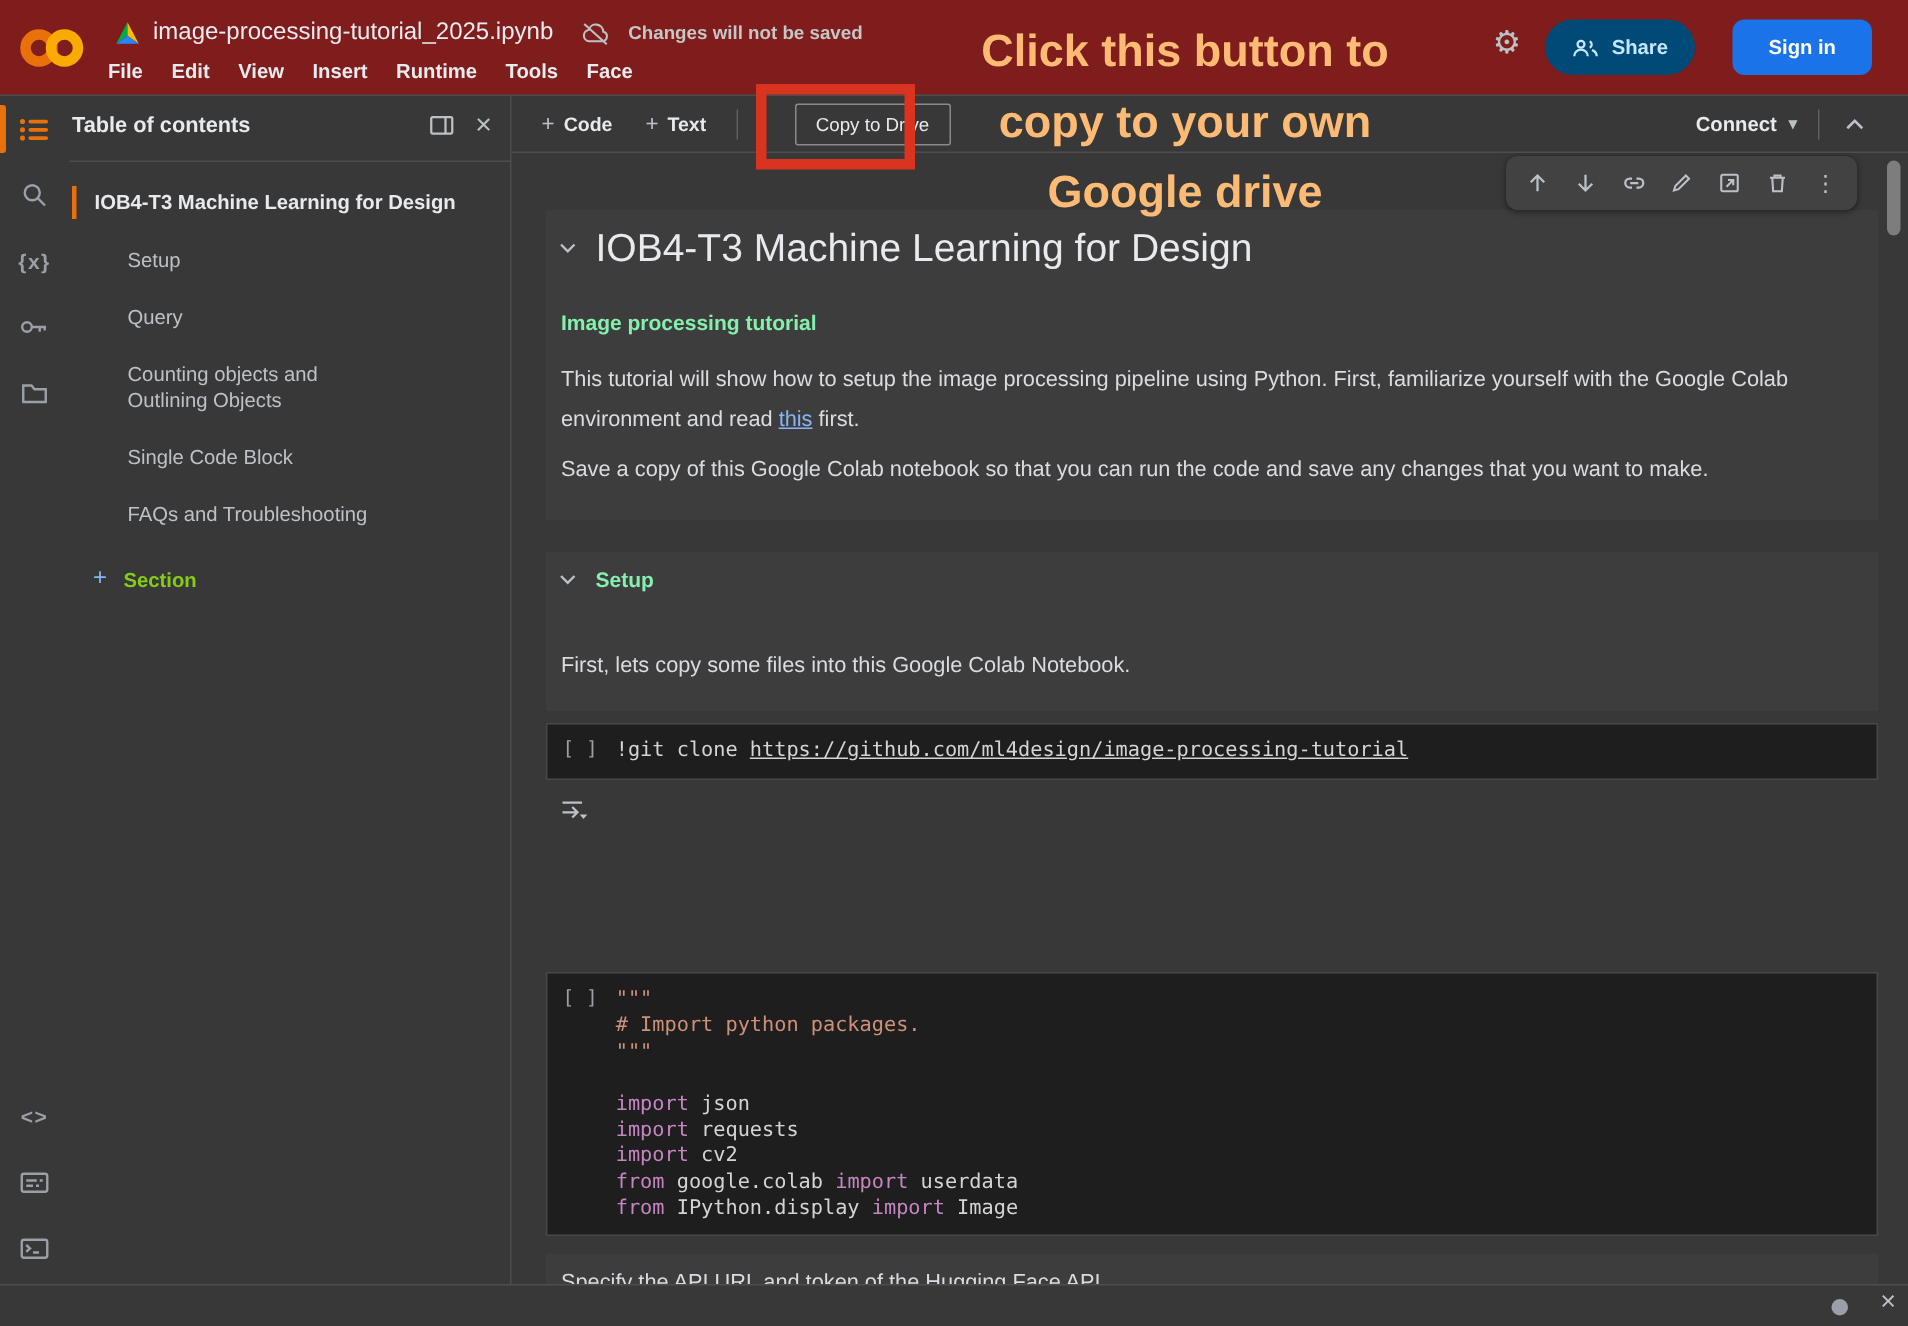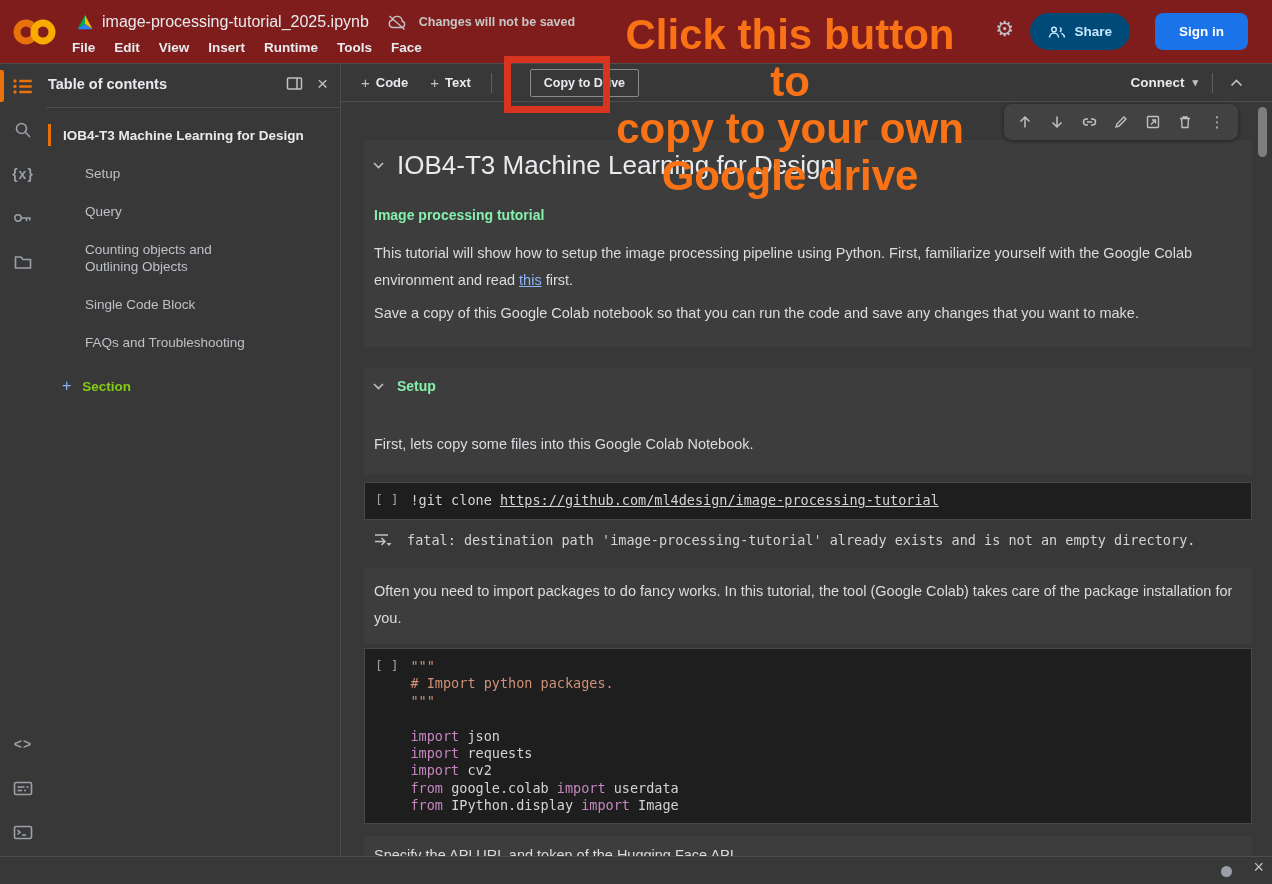--- a/index.html
+++ b/index.html
@@ -20,21 +20,21 @@
   .menu-item { font-size:13.5px; font-weight:700; color:#e8eaed; cursor:default; }
   .gear { position:absolute; right:258px; top:18px; font-size:21px; color:#bdc1c6; line-height:1; }
   .share-btn { position:absolute; right:142px; top:13px; height:37px; padding:0 18px; background:#004a77; color:#c2e7ff; border:none; border-radius:19px; display:flex; align-items:center; gap:8px; font-size:13.5px; font-weight:700; font-family:inherit; }
   .signin-btn { position:absolute; right:24px; top:13px; height:37px; padding:0 24px; background:#1a73e8; color:#ffffff; border:none; border-radius:8px; font-size:13.5px; font-weight:700; font-family:inherit; }
 
   
   .toolbar { position:absolute; left:341px; top:64px; width:931px; height:38px; border-bottom:1px solid #4d4d4d; display:flex; align-items:center; padding:0 14px; }
   .tb-btn { display:flex; align-items:center; gap:6px; font-size:13px; font-weight:700; color:#e8eaed; background:none; border:none; font-family:inherit; padding:4px 6px; }
   .tb-plus { color:#bdc1c6; font-size:15px; font-weight:400; }
   .tb-sep { width:1px; height:20px; background:#5f5f5f; margin:0 14px; }
-  .copy-drive-btn { margin-left:24px; background:transparent; border:1px solid #8a8a8a; border-radius:2px; color:#e8eaed; font-size:12.5px; font-weight:700; font-family:inherit; padding:6px 13px; }
+  .copy-drive-btn { margin-left:24px; background:transparent; border:1px solid #8a8a8a; border-radius:2px; color:#e8eaed; font-size:12.5px; font-weight:400; font-family:inherit; padding:6px 13px; }
   .tb-spacer { flex:1; }
   .connect { display:flex; align-items:center; gap:8px; font-size:13.5px; font-weight:700; color:#e8eaed; background:none; border:none; font-family:inherit; }
   .caret { font-size:11px; color:#bdc1c6; }
   .collapse-btn { background:none; border:none; margin-right:12px; padding:2px; }
 
   
   .sidebar { position:absolute; left:0; top:64px; width:341px; height:792px; background:#383838; border-right:1px solid #4d4d4d; }
   .rail { position:absolute; left:0; top:0; width:46px; height:100%; }
   .rail-btn { width:46px; height:44px; display:flex; align-items:center; justify-content:center; background:none; border:none; color:#9aa0a6; position:relative; }
   .rail-active-bar { position:absolute; left:0; top:6px; width:4px; height:32px; background:#e8710a; border-radius:0 2px 2px 0; }
@@ -91,21 +91,21 @@
   .cell-p4 { top:734px; height:120px; padding:6px 8px 0 10px; }
 
   
   .scroll-thumb { position:absolute; right:5px; top:107px; width:9px; height:50px; background:#7d7d7d; border-radius:5px; z-index:6; }
   .bottom-bar { position:absolute; left:0; bottom:0; width:1272px; height:28px; background:#383838; border-top:1px solid #4d4d4d; z-index:7; }
   .bb-dot { position:absolute; right:40px; top:9px; width:11px; height:11px; border-radius:50%; background:#9aa0a6; }
   .bb-close { position:absolute; right:8px; top:0px; font-size:18px; color:#bdc1c6; background:none; border:none; }
 
   
   .anno-box { position:absolute; left:504px; top:56px; width:106px; height:57px; border:7px solid #d8341f; z-index:40; }
-  .anno-text { position:absolute; left:600px; top:11px; width:380px; text-align:center; font-size:42px; font-weight:700; line-height:47px; color:#f97316; z-index:41; }
+  .anno-text { position:absolute; left:600px; top:11px; width:380px; text-align:center; font-size:30px; font-weight:700; line-height:47px; color:#fdba74; z-index:41; }
 </style>
 </head>
 <body>
 
 <div class="header">
   <div class="logo">
     <svg width="46" height="32" viewBox="0 0 46 32">
       <circle cx="14" cy="16" r="9" fill="none" stroke="#E8710A" stroke-width="7"></circle>
       <circle cx="31" cy="16" r="9" fill="none" stroke="#F9AB00" stroke-width="7"></circle>
     </svg>
@@ -331,26 +331,22 @@
   </div>
 
   <div class="output-row">
     <span>
       <svg width="22" height="17" viewBox="0 0 22 17" fill="none" stroke="#bdc1c6" stroke-width="1.5">
         <path d="M3 3 h13"></path>
         <path d="M3 9.5 h10 M9.5 6 l3.5 3.5 L9.5 13"></path>
         <polygon points="14.5,11 19.5,11 17,14" fill="#bdc1c6" stroke="none"></polygon>
       </svg>
     </span>
-    <span class="output-text">fatal: destination path 'image-processing-tutorial' already exists and is not an empty directory.</span>
-  </div>
-
-  <div class="md-cell cell-p3">
-    <p class="nb-p">Often you need to import packages to do fancy works. In this tutorial, the tool (Google Colab) takes care of the package installation for you.</p>
-  </div>
+  </div>
+
 
   <div class="code-cell code-2">
     <span class="gutter">[ ]</span>
     <div class="code-body"><span class="str">"""</span>
 <span class="str"># Import python packages.</span>
 <span class="str">"""</span>
 
 <span class="kw">import</span><span> json</span>
 <span class="kw">import</span><span> requests</span>
 <span class="kw">import</span><span> cv2</span>

